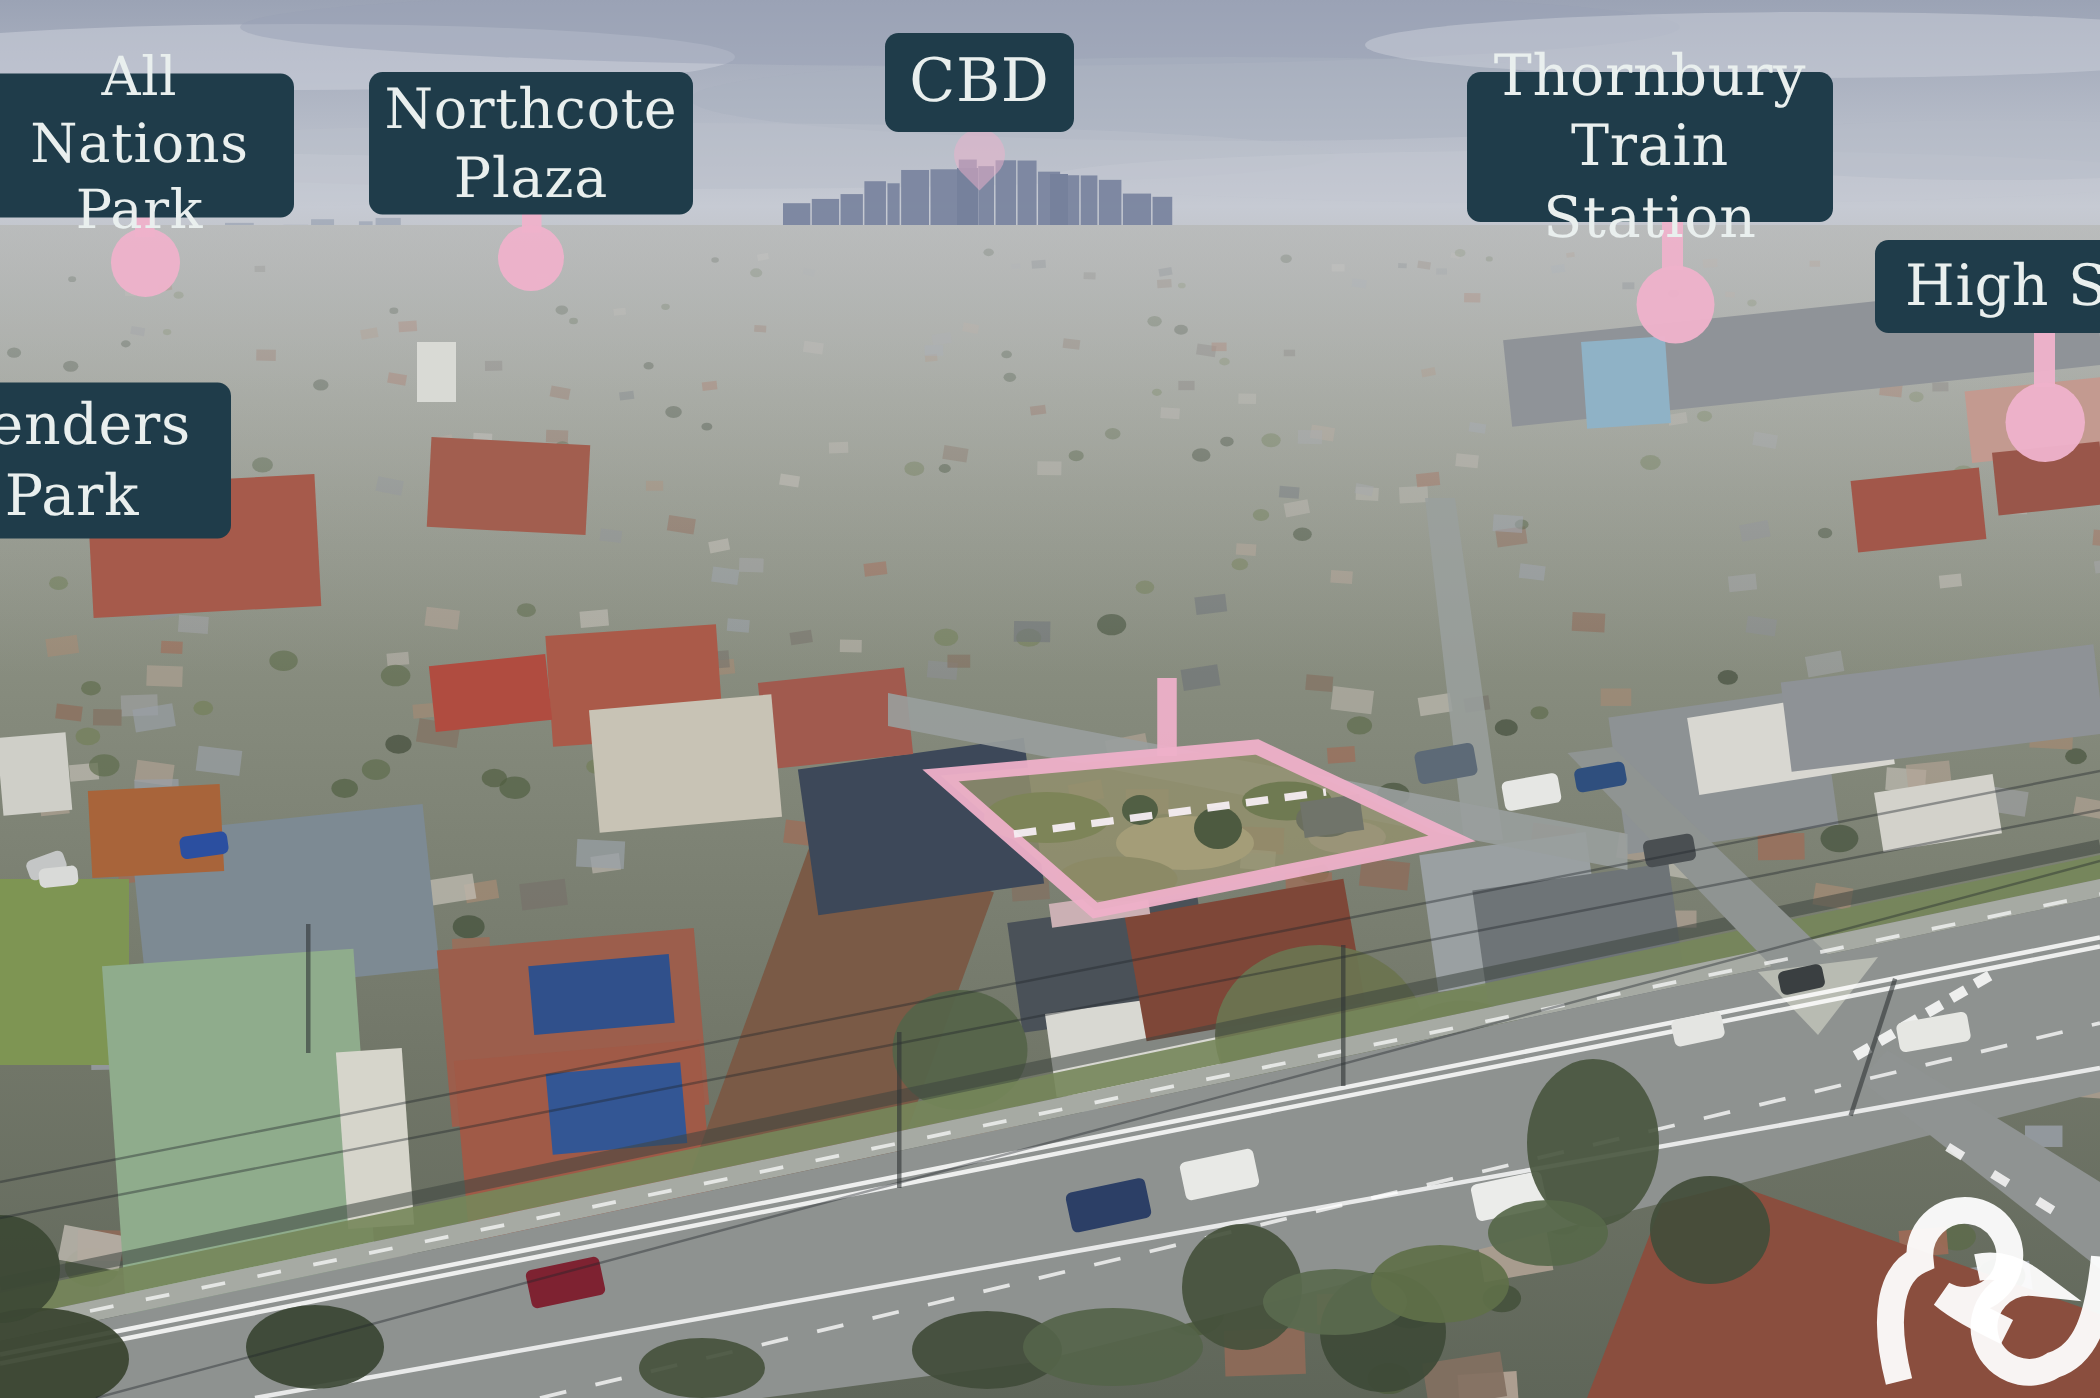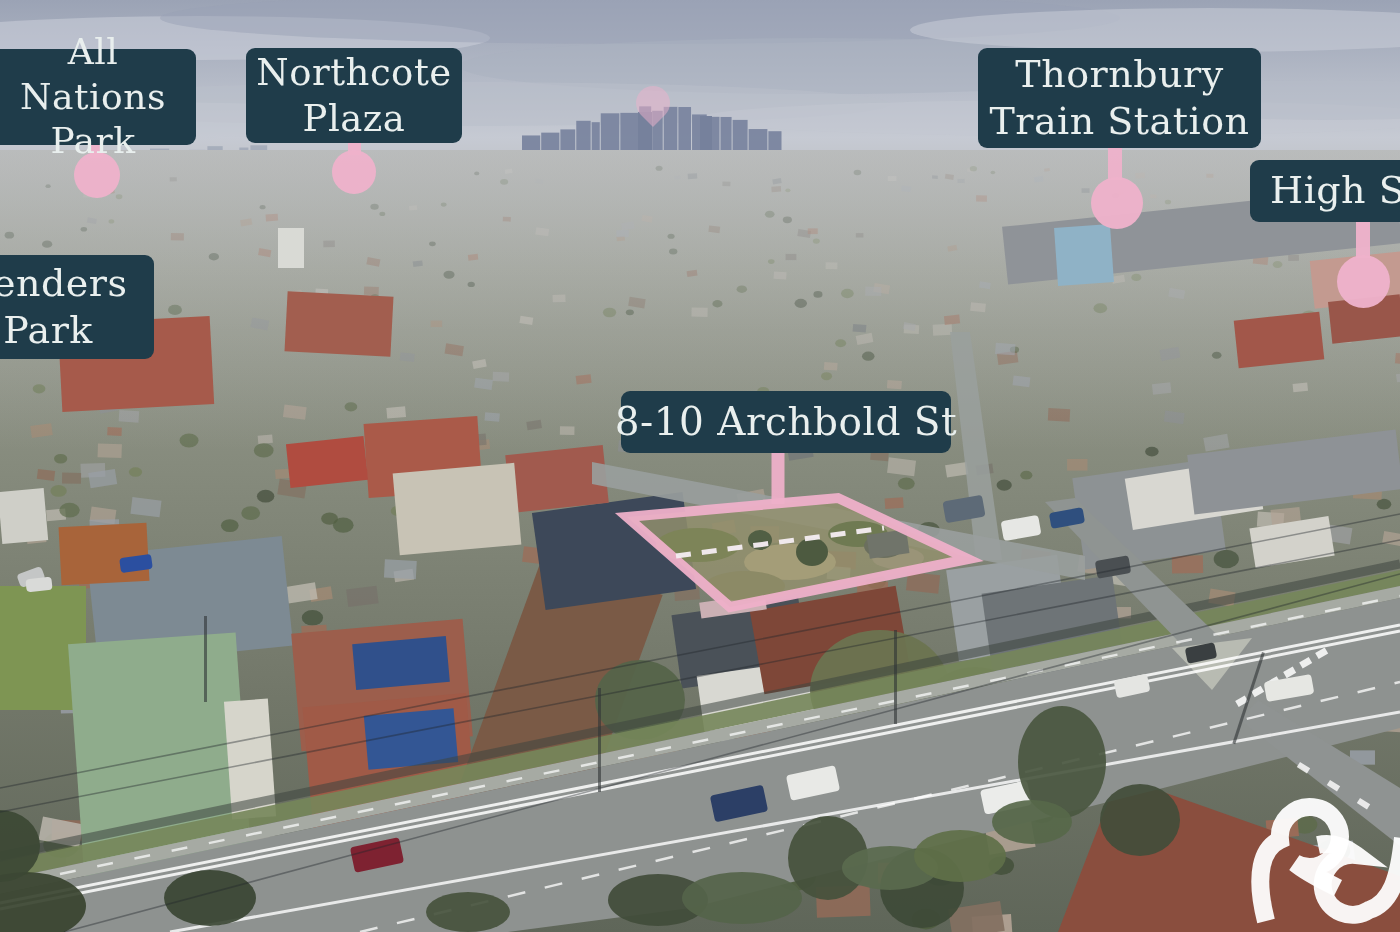--- a/index.html
+++ b/index.html
@@ -22,21 +22,21 @@
   .stem{position:absolute;background:var(--pink);opacity:.96;}
   #c-anp{left:-10px;top:49px;width:206px;height:96px;font-size:36px;}
   #s-anp{left:90px;top:142px;width:13px;height:16px;}
   #p-anp{left:74px;top:152px;width:46px;height:46px;}
   #c-np{left:246px;top:48px;width:216px;height:95px;}
   #s-np{left:348px;top:141px;width:13px;height:14px;}
   #p-np{left:332px;top:150px;width:44px;height:44px;}
   #c-cbd{left:590px;top:22px;width:126px;height:66px;font-size:40px;}
   #p-cbd{left:636px;top:86px;width:34px;height:34px;border-radius:50% 50% 0 50%;
          transform:rotate(45deg);opacity:.5;position:absolute;background:var(--pink);}
-  #c-tts{left:978px;top:48px;width:283px;height:100px;font-size:38px;}
+  #c-tts{left:978px;top:48px;width:244px;height:100px;font-size:38px;}
   #s-tts{left:1108px;top:146px;width:14px;height:34px;}
   #p-tts{left:1091px;top:177px;width:52px;height:52px;}
   #c-hs{left:1250px;top:160px;height:62px;font-size:38px;white-space:nowrap;padding:0 20px;}
   #s-hs{left:1356px;top:220px;width:14px;height:38px;}
   #p-hs{left:1337px;top:255px;width:53px;height:53px;}
   #c-pp{left:-58px;top:255px;width:212px;height:104px;font-size:38px;}
   #c-prop{left:621px;top:391px;width:330px;height:62px;font-size:39px;white-space:nowrap;}
 </style>
 </head>
 <body style="--label-bg: #1f3c4a; --label-text: #e9efee; --pink: #eeb2cb;">
@@ -681,33 +681,33 @@
     <span>All Nations Park</span>
   </div>
 
   <div class="stem" id="s-np"></div>
   <div class="pin" id="p-np"></div>
   <div class="callout" id="c-np">
     <span>Northcote Plaza</span>
   </div>
 
   <div id="p-cbd"></div>
+  <div class="callout" id="c-cbd">
+    <span>CBD</span>
+  </div>
 
   <div class="stem" id="s-tts"></div>
   <div class="pin" id="p-tts"></div>
   <div class="callout" id="c-tts">
     <span>Thornbury Train Station</span>
   </div>
 
   <div class="stem" id="s-hs"></div>
   <div class="pin" id="p-hs"></div>
   <div class="callout" id="c-hs">
     <span>High Street</span>
   </div>
 
   <div class="callout" id="c-pp">
     <span>Penders Park</span>
   </div>
 
-  <div class="callout" id="c-prop">
-    <span>8-10 Archbold St</span>
-  </div>
 </div>
 
 </body></html>

